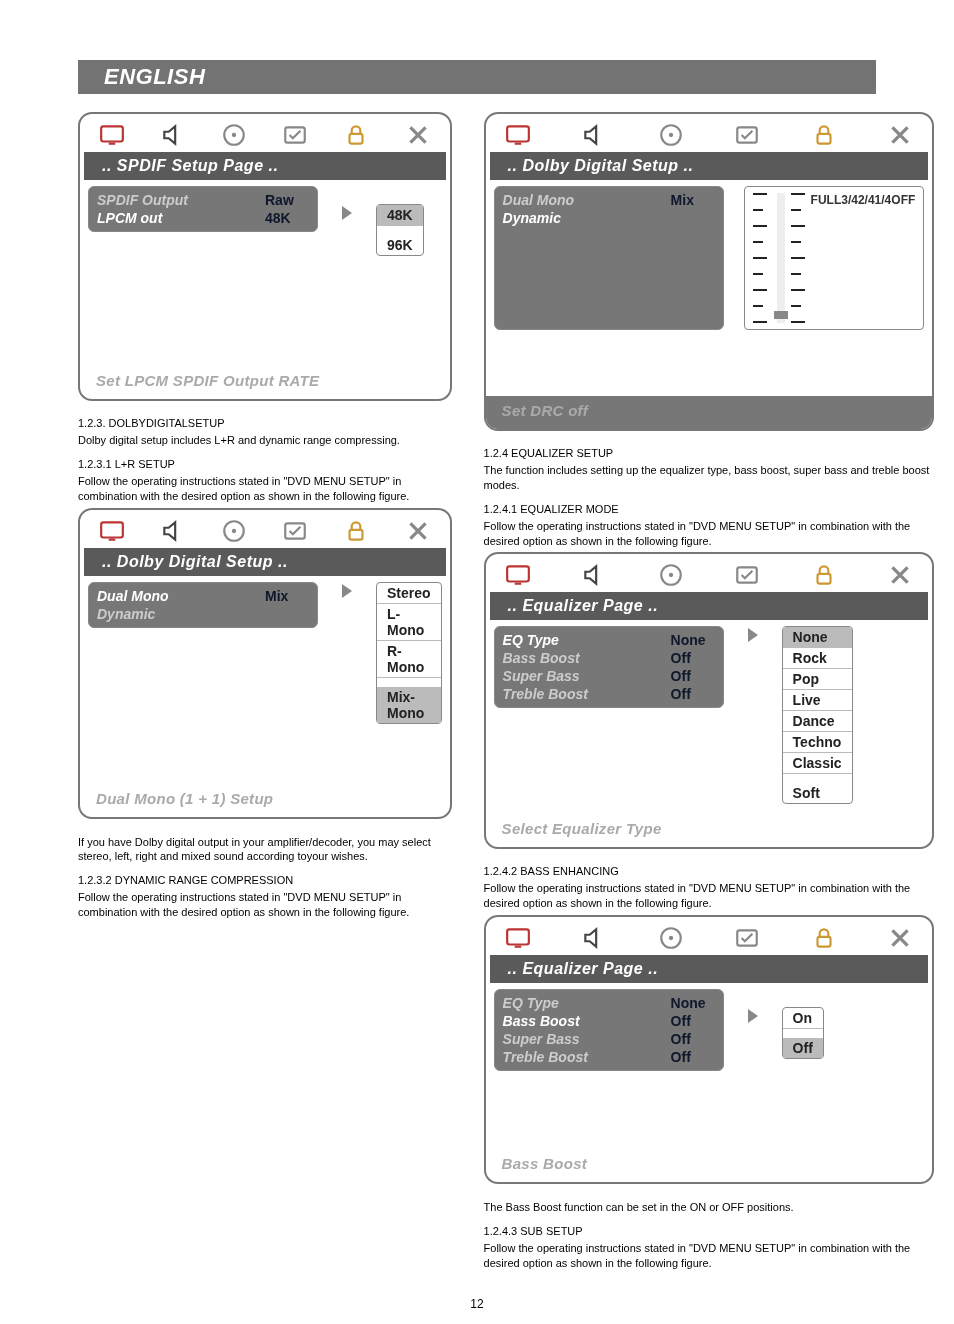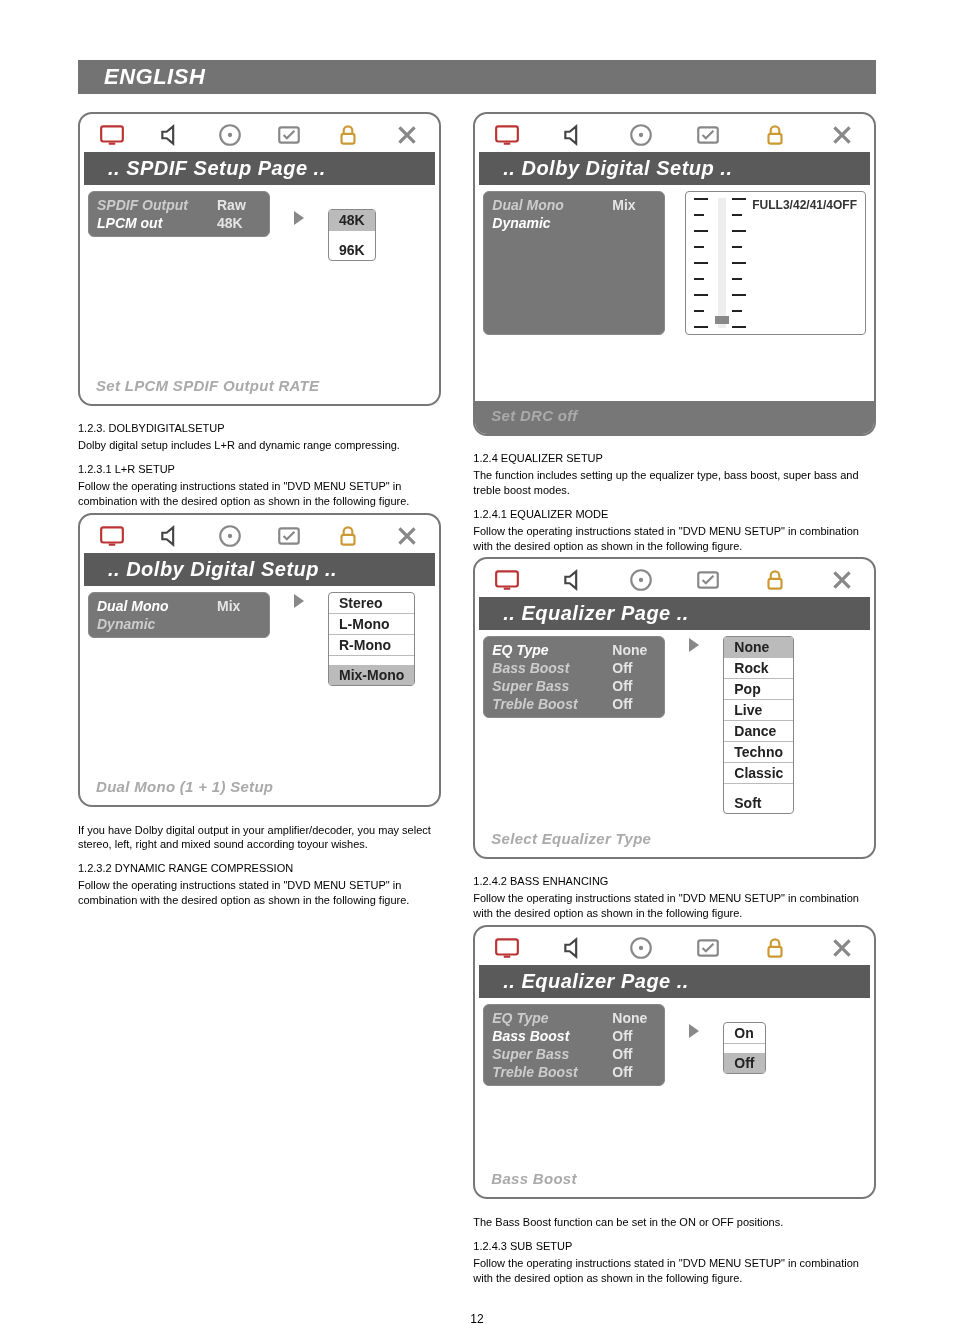--- a/index.html
+++ b/index.html
@@ -4,28 +4,28 @@
 <style>
   body { margin:0; padding:0; font-family: Arial, Helvetica, sans-serif; background:#fff; color:#000; width:954px; }
   .page { padding:60px 78px 20px 78px; }
   .lang-bar { background:#737373; color:#fff; font-size:22px; font-weight:bold; font-style:italic; padding:4px 18px 4px 26px; margin-bottom:18px; letter-spacing:0.5px; }
   .cols { display:flex; gap:32px; }
   .col { flex:1 1 0; }
   .panel { border:2px solid #777; border-radius:14px; background:#fff; margin-bottom:16px; overflow:hidden; }
   .tabbar { display:flex; justify-content:space-between; align-items:center; padding:6px 14px 2px 14px; }
   .tabbar .icon { width:36px; height:30px; display:flex; align-items:center; justify-content:center; }
   .icon svg { width:28px; height:26px; }
-  .panel-title { background:#5a5a5a; color:#fff; font-weight:bold; font-style:italic; padding:5px 24px; font-size:20px; letter-spacing:0.5px; margin:0 4px; }
+  .panel-title { background:#5a5a5a; color:#fff; font-weight:bold; font-style:italic; padding:5px 18px; font-size:16px; letter-spacing:0.5px; margin:0 4px; }
   .panel-body { background:#fff; padding:6px 8px 60px 8px; position:relative; min-height:120px; }
   .rowline { display:flex; align-items:flex-start; gap:24px; }
   .menu-left { background:#777; border:1px solid #888; border-radius:6px; padding:4px 6px; flex:0 0 auto; }
   .menu-left .mrow { display:flex; gap:10px; font-size:14px; padding:1px 2px; }
   .mrow .lbl { color:#ccc; font-weight:bold; font-style:italic; min-width:110px; }
   .mrow .lbl.sel { color:#fff; }
-  .mrow .val { color:#e5e5e5; font-weight:bold; min-width:44px; }
+  .mrow .val { color:#0f172a; font-weight:bold; min-width:44px;margin-left:48px; }
   .arrow-col { display:flex; align-items:flex-start; padding-top:20px; }
   .tri { width:0; height:0; border-top:7px solid transparent; border-bottom:7px solid transparent; border-left:10px solid #888; }
   .opts { border:1px solid #888; border-radius:4px; background:#fff; }
   .opts .opt { padding:2px 10px; font-size:14px; font-weight:bold; border-bottom:1px solid #bbb; color:#222; }
   .opts .opt:last-child { border-bottom:none;margin-top:9px; }
   .opts .opt.hi { background:#bbb; }
   .panel-hint { color:#aaa; font-weight:bold; font-style:italic; padding:6px 16px 10px 16px; font-size:15px; letter-spacing:0.3px; }
   .body-text { font-size:11px; line-height:1.35; margin:4px 0; }
   .sec-head { font-size:11px; margin-top:10px; margin-bottom:2px; }
   .pagenum { text-align:center; font-size:12px; margin-top:22px; }

